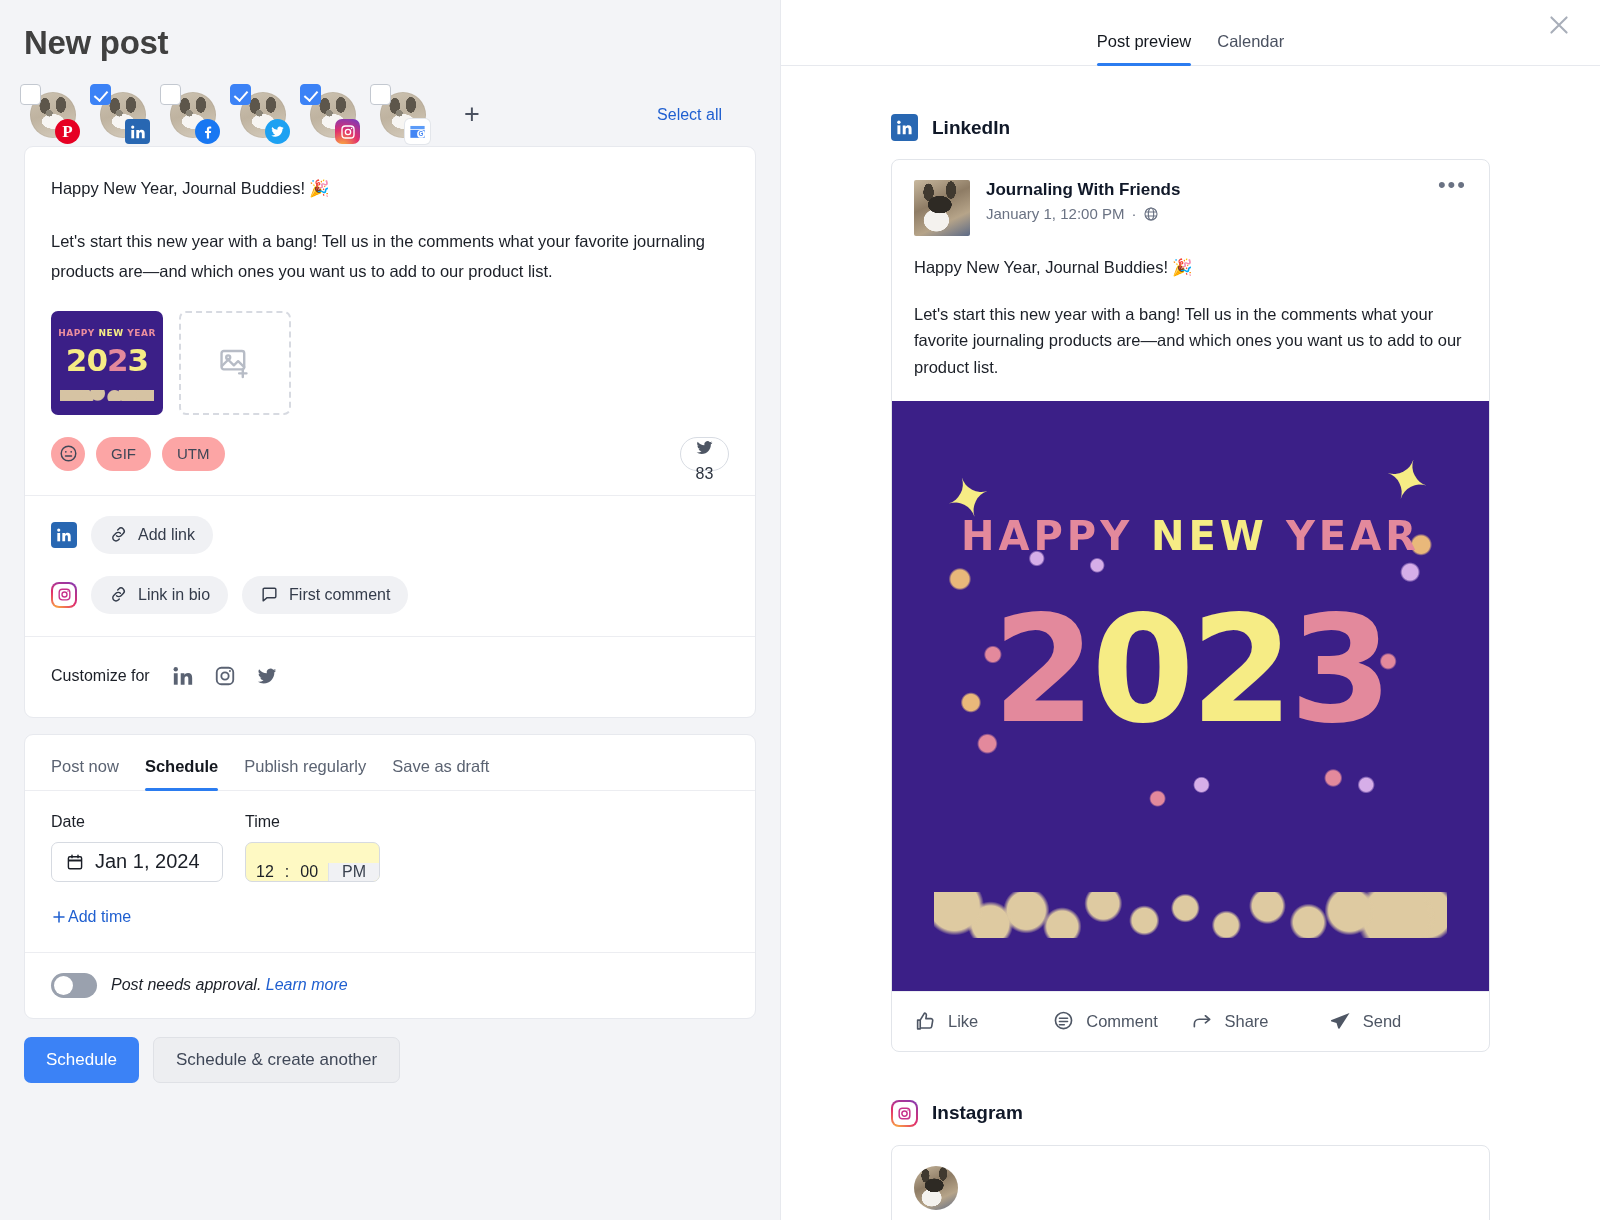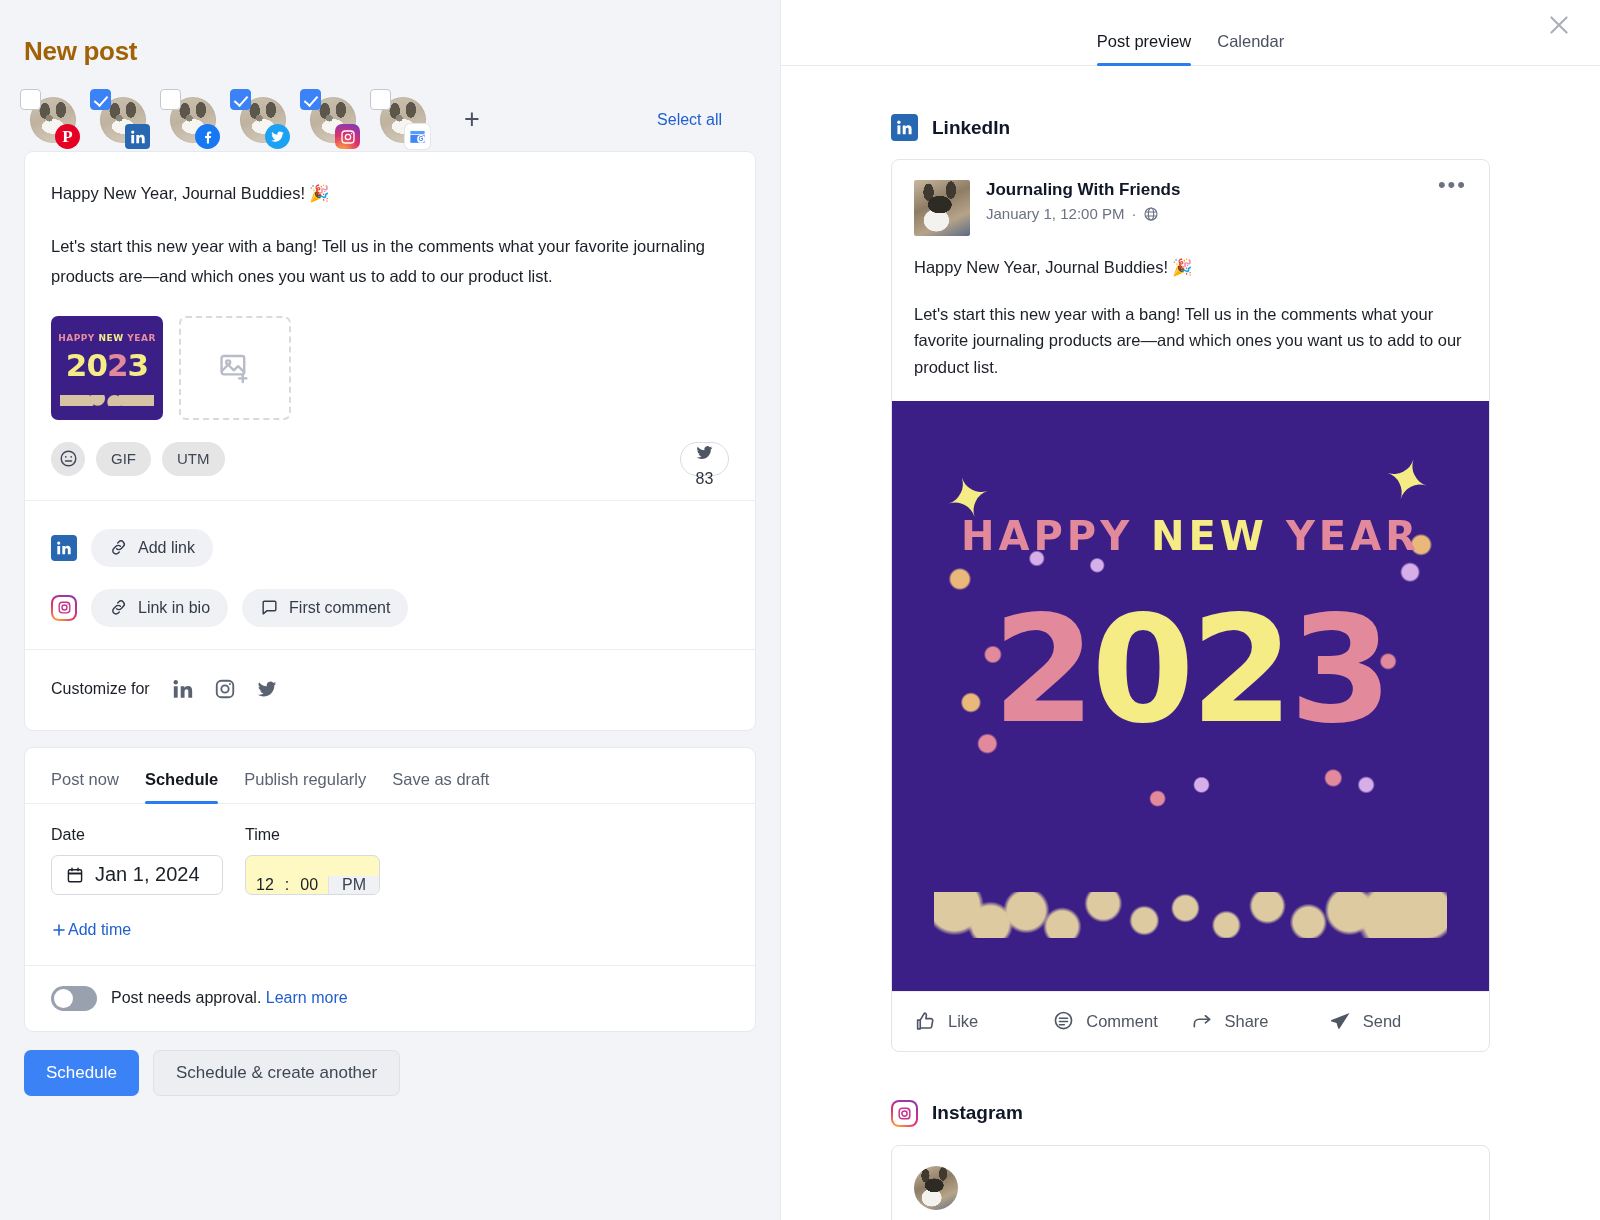--- a/index.html
+++ b/index.html
@@ -13,22 +13,22 @@
 
   
   .left {
     width: 780px; height: 1220px;
     background: #f3f4f7;
     padding: 0 24px;
     position: relative;
     overflow: hidden;
   }
   .page-title {
-    font-size: 26px; font-weight: bold; color: #a16207;
-    padding-top: 36px; letter-spacing: -0.3px;
+    font-size: 33px; font-weight: bold; color: #404040;
+    padding-top: 24px; letter-spacing: -0.3px;
   }
 
   
   .accounts-row {
     display: flex; align-items: center;
     margin-top: 22px; height: 62px;
   }
   .acct {
     position: relative; width: 50px; height: 50px;
     margin-right: 20px; flex: none;
@@ -135,37 +135,37 @@
     border: 2px dashed #d7dae1; flex: none;
     display: flex; align-items: center; justify-content: center;
     cursor: pointer;
   }
 
   .tool-row {
     display: flex; align-items: center;
     padding: 22px 26px 24px 26px;
   }
   .pill {
-    background: #e5e5e5; border-radius: 17px;
+    background: #fca5a5; border-radius: 17px;
     height: 34px; min-width: 34px; padding: 0 15px;
     display: flex; align-items: center; justify-content: center;
     font-size: 15px; color: #3f4757; margin-right: 11px;
     cursor: pointer; font-weight: 500;
   }
   .pill.circle { padding: 0; width: 34px; border-radius: 50%; }
   .charcount {
     margin-left: auto; border: 1px solid #d8dce3;
     border-radius: 18px; height: 34px; padding: 0 14px;
     display: flex; align-items: center; gap: 8px;
     font-size: 16px; color: #2d3440; flex-direction: column;
   }
 
   .divider { height: 1px; background: #ecedf1; }
 
-  .link-section { padding: 20px 26px 22px 26px; margin-top: 8px; }
+  .link-section { padding: 20px 26px 22px 26px; }
   .link-line { display: flex; align-items: center; gap: 14px; }
   .link-line + .link-line { margin-top: 22px; }
   .sq-net {
     width: 26px; height: 26px; border-radius: 5px; flex: none;
     display: flex; align-items: center; justify-content: center;
   }
   .sq-net.li { background: #2867b2; border-radius: 4px; }
   .sq-net.ig { border: 2px solid transparent;
     background:
       linear-gradient(#fff,#fff) padding-box,
@@ -221,21 +221,21 @@
   .time-inp .ampm {
     background: #f0f1f4; border-left: 1px solid #dfe3e9;
     padding: 0 13px; color: #3a424f;
   }
   .add-time {
     display: flex; align-items: center; gap: 1px;
     margin-top: 26px; color: #1f5fd0; font-size: 16px; cursor: pointer;
   }
   .approval {
     display: flex; align-items: center; gap: 14px;
-    padding: 20px 26px; border-top: 1px solid #ecedf1;
+    padding: 20px 26px; border-top: 1px solid #ecedf1; font-style: italic;
   }
   .toggle {
     width: 46px; height: 25px; border-radius: 13px;
     background: #9aa1ae; position: relative; flex: none; cursor: pointer;
   }
   .toggle::after {
     content: ""; position: absolute; left: 3px; top: 3px;
     width: 19px; height: 19px; border-radius: 50%; background: #fff;
   }
   .approval .txt { font-size: 16px; color: #1b1f27; }

